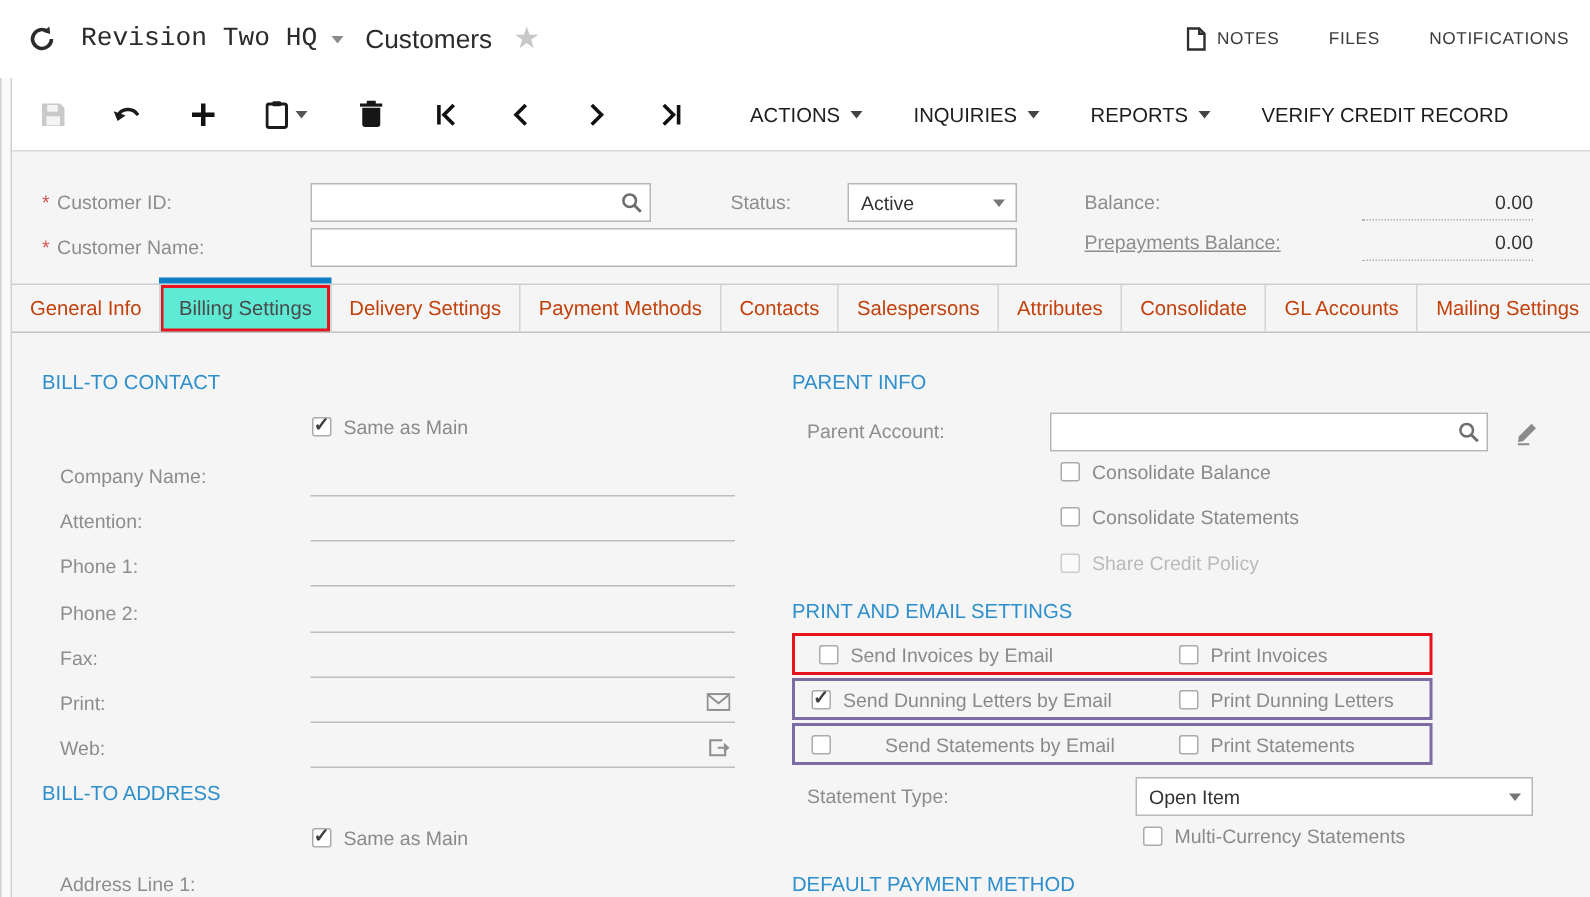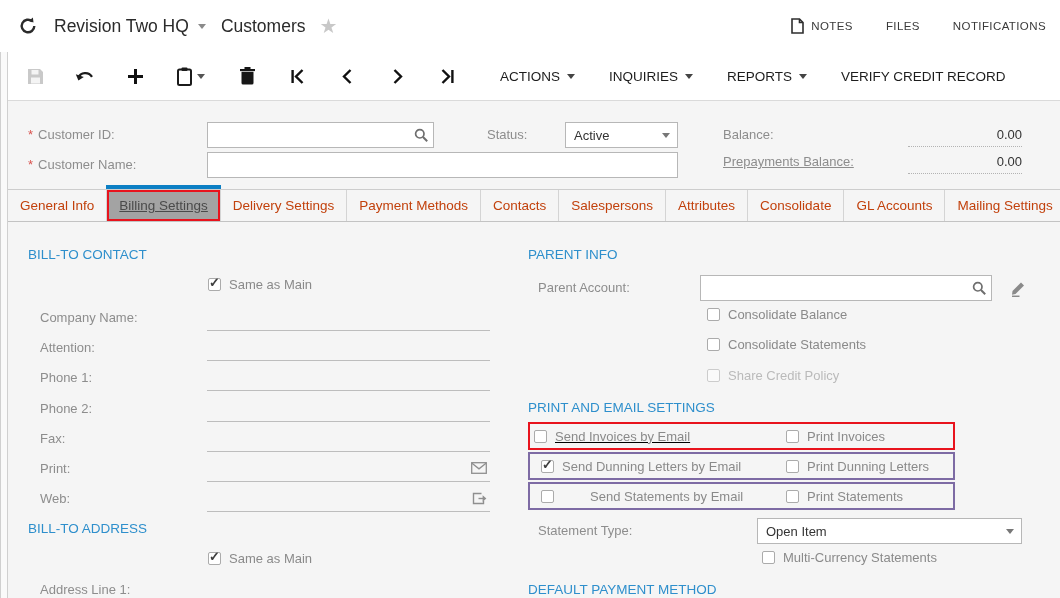--- a/index.html
+++ b/index.html
@@ -4,21 +4,21 @@
 <style>
   * { margin:0; padding:0; box-sizing:border-box; }
   html,body { font-family:"Liberation Sans", sans-serif; }
   .page { position:relative; width:1060px; height:598px; overflow:hidden; background:#fff; }
 
   
   .app-header { position:absolute; left:0; top:0; right:0; height:52px; background:#fff;
                 display:flex; align-items:center; padding:0 14px 0 18px; }
   .icon { display:inline-flex; align-items:center; justify-content:center; }
   .crumb { font-size:17.5px; color:#2b2b2b; white-space:nowrap; }
-  .crumb-company { margin-left:16px; cursor:pointer; }
+  .crumb-company { margin-left:16px; cursor:pointer;font-family:Liberation Mono, monospace; }
   .crumb-page { margin-left:15px; }
   .caret { width:0; height:0; border-left:4px solid transparent; border-right:4px solid transparent;
            border-top:5px solid #8a8a8a; display:inline-block; }
   .caret.dark { border-top-color:#555; }
   .company-caret { margin-left:9px; }
   .fav-star { color:#c8c8c8; font-size:20px; margin-left:14px; line-height:1; }
   .hdr-spacer { flex:1; }
   .hdr-link { display:flex; align-items:center; gap:7px; font-size:11.5px; color:#3a3a3a;
               margin-left:33px; letter-spacing:.4px; cursor:pointer; white-space:nowrap; }
 
@@ -48,21 +48,21 @@
   .bal-val { position:absolute; width:114px; font-size:13px; color:#333; text-align:right;
              line-height:25px; height:25px; border-bottom:1px dotted #b3b3b3; }
 
   
   .tab-bar { position:absolute; top:189px; left:0; right:0; height:33px; background:#f5f5f5;
              border-top:1px solid #cdcdcd; border-bottom:1px solid #c3c3c3; display:flex;
              padding-left:7px; overflow:visible; }
   .tab { position:relative; line-height:31px; padding:0 12px; font-size:13.5px; color:#c2410c;
          border-right:1px solid #d4d4d4; white-space:nowrap; cursor:pointer; }
   .tab:first-child { border-left:1px solid #d4d4d4; }
-  .tab.active { color:#4a4a4a; background:#a3a3a3;text-decoration:underline; }
+  .tab.active { color:#4a4a4a; background:#5eead4; }
   .tab.active::before { content:""; position:absolute; left:-1px; right:-1px; top:-5px; height:4px;
                         background:var(--tab-active-bar,#0c7fc4); }
   .tab.annotated { box-shadow: inset 0 0 0 2px var(--annotation-red,#e8131d); }
 
   
   .content { position:absolute; top:222px; left:0; right:0; bottom:0; background:#f5f5f5; overflow:hidden; }
   .col-left  { position:absolute; left:28px;  top:0; width:462px; height:100%; }
   .col-right { position:absolute; left:528px; top:0; width:512px; height:100%; }
   .sec-title { position:absolute; left:0; right:0; display:flex; align-items:flex-start;
                color:var(--section-header,#2e8fcc); font-size:13.5px; height:17px;flex-direction:column; }
@@ -356,21 +356,21 @@
         <span class="cb"></span>
         <span class="cblabel">Share Credit Policy</span>
       </div>
 
       <div class="sec-title" style="top:178px;">
         <span class="txt">PRINT AND EMAIL SETTINGS</span>
         <span class="rule"></span>
       </div>
 
       <div class="pe-box red" style="top:200px;">
-        <div class="cbrow" style="left:4px;text-decoration:underline;">
+        <div class="cbrow" style="left:16px;">
           <span class="cb"></span>
           <span class="cblabel">Send Invoices by Email</span>
         </div>
         <div class="cbrow" style="left:256px;">
           <span class="cb"></span>
           <span class="cblabel">Print Invoices</span>
         </div>
       </div>
       <div class="pe-box purple" style="top:230px;">
         <div class="cbrow" style="left:11px;">

